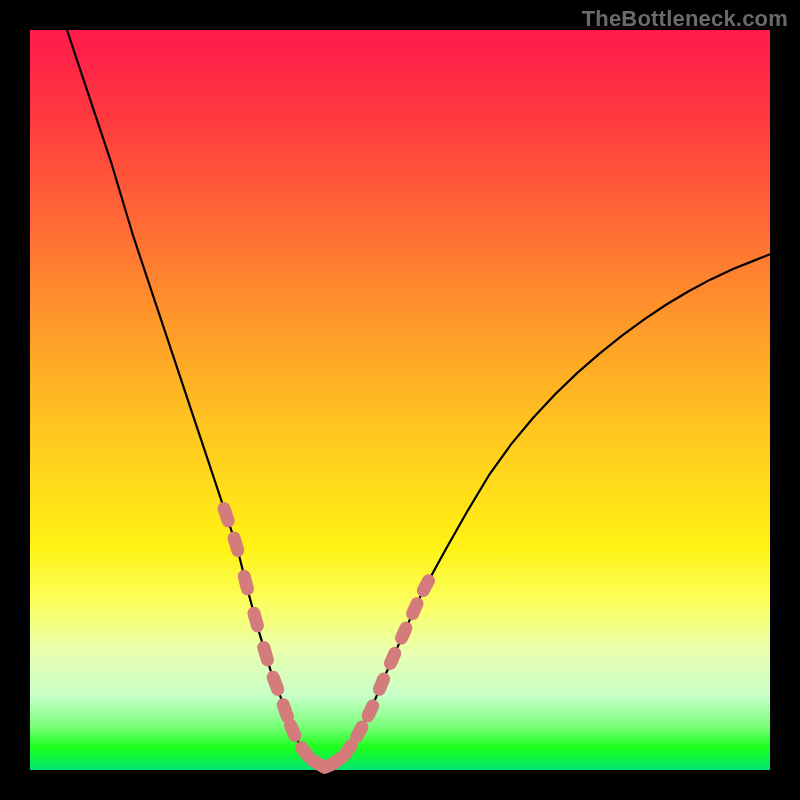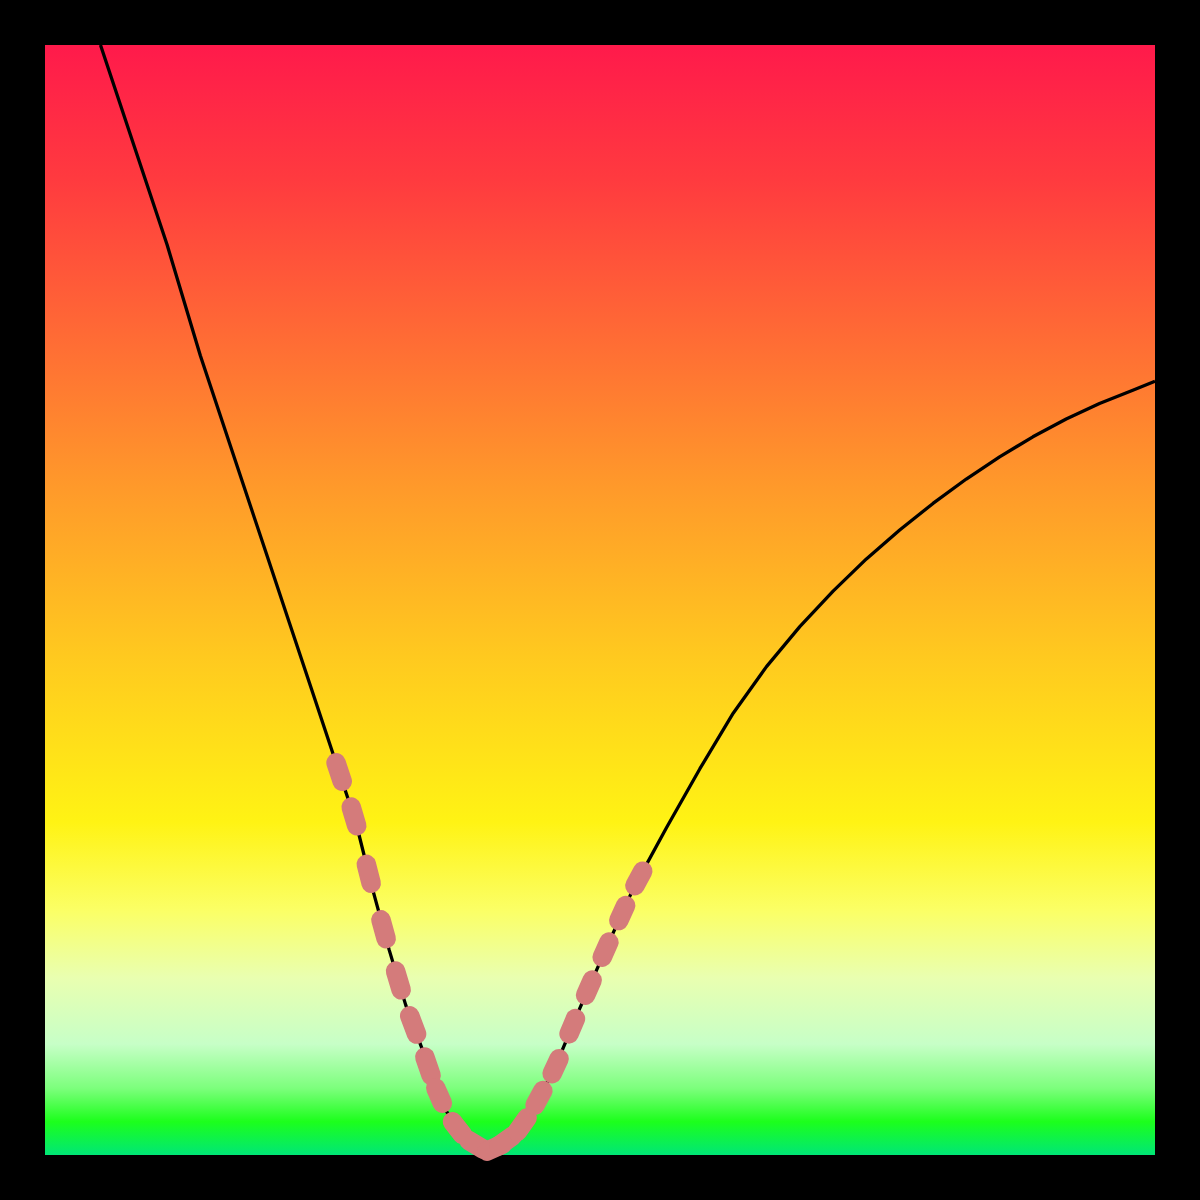--- a/index.html
+++ b/index.html
@@ -91,13 +91,14 @@
           <rect x="-12.00" y="-6.50" width="24" height="13" rx="6.50" ry="6.50" class="marker-pill" transform="translate(329.30,701.89) rotate(-61.79)"></rect>
           <rect x="-12.00" y="-6.50" width="24" height="13" rx="6.50" ry="6.50" class="marker-pill" transform="translate(340.40,680.80) rotate(-65.06)"></rect>
           <rect x="-12.00" y="-6.50" width="24" height="13" rx="6.50" ry="6.50" class="marker-pill" transform="translate(351.50,654.16) rotate(-67.30)"></rect>
           <rect x="-12.00" y="-6.50" width="24" height="13" rx="6.50" ry="6.50" class="marker-pill" transform="translate(362.60,628.41) rotate(-66.32)"></rect>
           <rect x="-12.00" y="-6.50" width="24" height="13" rx="6.50" ry="6.50" class="marker-pill" transform="translate(373.70,603.10) rotate(-65.94)"></rect>
           <rect x="-12.00" y="-6.50" width="24" height="13" rx="6.50" ry="6.50" class="marker-pill" transform="translate(384.80,578.68) rotate(-65.56)"></rect>
           <rect x="-12.00" y="-6.50" width="24" height="13" rx="6.50" ry="6.50" class="marker-pill" transform="translate(395.90,555.62) rotate(-61.79)"></rect>
         </g>
     </svg>
   </div>
+  <div class="watermark">TheBottleneck.com</div>
 </div>
 
 </body></html>

